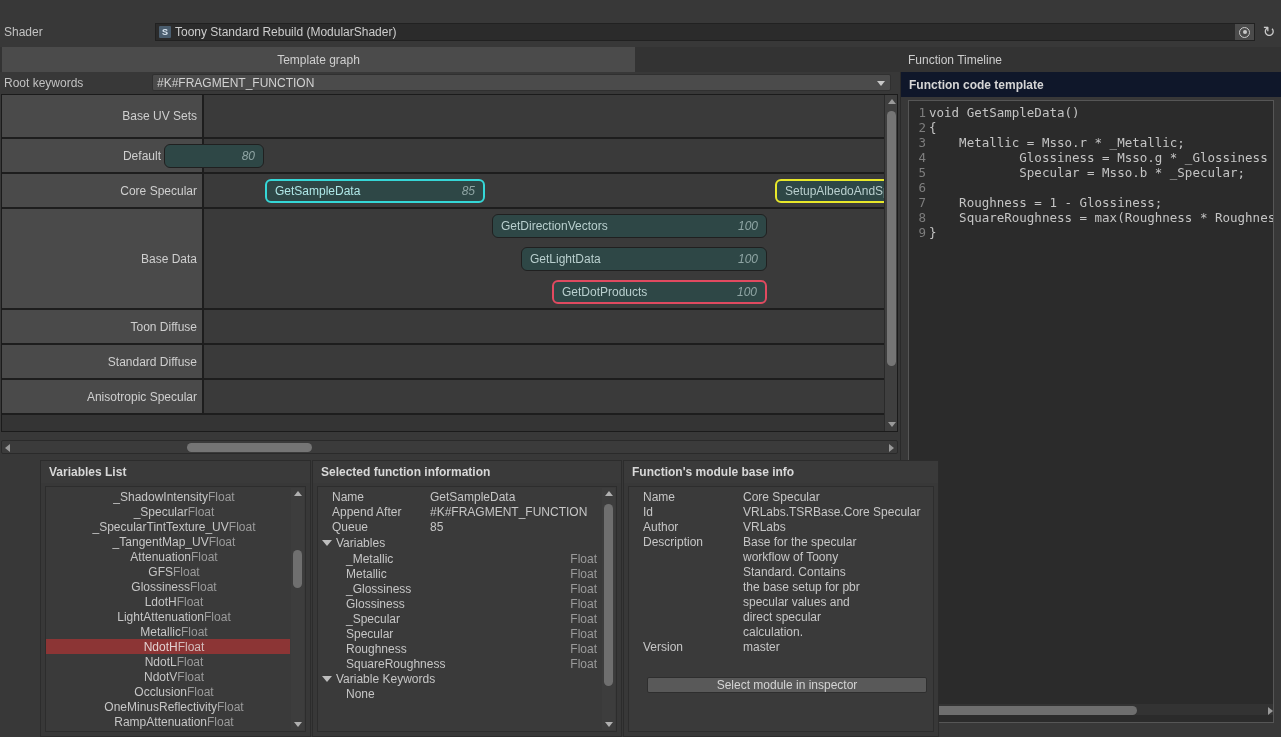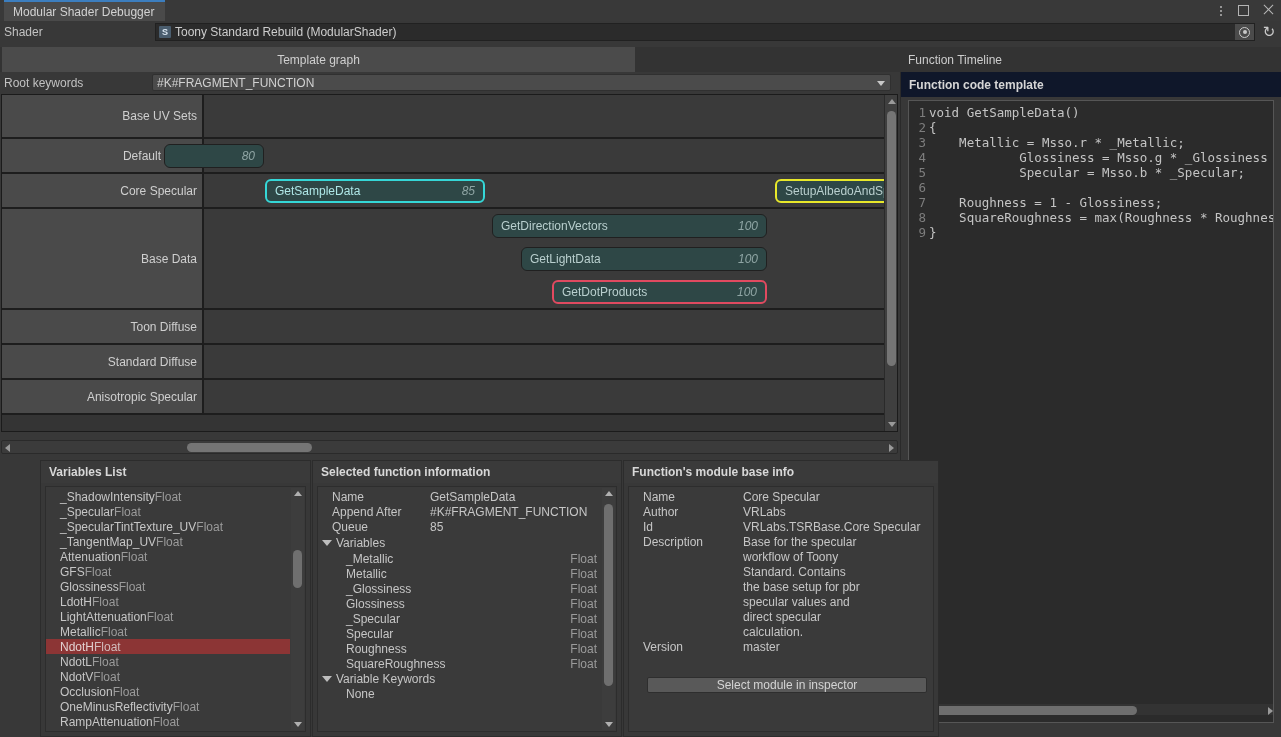--- a/index.html
+++ b/index.html
@@ -205,21 +205,21 @@
     font-size: 12px; font-weight: bold; color: #d8d8d8; background: #3a3a3a;
   }
   .bp-body {
     position: absolute; left: 4px; top: 25px; right: 4px; bottom: 4px;
     background: #3a3a3a; border: 1px solid #2d2d2d; overflow: hidden;
   }
 
   
   .vlist { position: absolute; left: 0; top: 2px; right: 15px; }
   .vitem {
-    display: flex; justify-content: flex-start; align-items: center;
+    display: flex; justify-content: center; align-items: center;
     height: 15px; padding: 0 2px 0 14px; font-size: 12px; color: #c6c6c6;
   }
   .vitem .ty { color: #9b9b9b; }
   .vitem.hl-red { background: #8c3535; color: #e2d0d0; }
   .vitem.hl-red .ty { color: #d3bcbc; }
 
   .panel-vscroll {
     position: absolute; right: 1px; top: 1px; width: 13px; bottom: 1px;
     background: #3d3d3d;
   }
@@ -253,38 +253,20 @@
     background: #595959; border: 1px solid #2e2e2e; border-radius: 2px;
     display: flex; align-items: center; justify-content: center;
     font-size: 12px; color: #d4d4d4;
   }
 </style>
 </head>
 <body>
 
 <div class="root">
 
-  <div class="titlebar">
-    <div class="tab">
-      <span>Modular Shader Debugger</span>
-    </div>
-    <div class="win-btns">
-      <div class="win-btn kebab">
-          <i></i>
-          <i></i>
-          <i></i>
-        </div>
-      <div class="win-btn">
-          <div class="maxbox"></div>
-        </div>
-      <div class="win-btn">
-          <div class="xmark"></div>
-        </div>
-    </div>
-  </div>
 
   <div class="shaderrow">
     <div class="shader-label">Shader</div>
     <div class="shader-field">
       <div class="shader-icon">S</div>
       <div class="shader-text">Toony Standard Rebuild (ModularShader)</div>
       <div class="obj-picker">
         <div class="picker-glyph">
             <i></i>
           </div>
@@ -554,26 +536,26 @@
 
     <div class="bpanel" style="left:583px;width:316px;">
       <div class="bp-title">Function's module base info</div>
       <div class="bp-body">
         <div style="position:absolute;left:0;top:3px;right:6px;">
           <div class="inforow inforow2">
             <div class="k">Name</div>
             <div class="v">Core Specular</div>
           </div>
           <div class="inforow inforow2">
+            <div class="k">Id</div>
+            <div class="v">VRLabs.TSRBase.Core Specular</div>
+          </div>
+          <div class="inforow inforow2">
             <div class="k">Author</div>
             <div class="v">VRLabs</div>
-          </div>
-          <div class="inforow inforow2">
-            <div class="k">Id</div>
-            <div class="v">VRLabs.TSRBase.Core Specular</div>
           </div>
           <div class="inforow inforow2">
             <div class="k">Description</div>
             <div class="v" style="max-width:128px;">Base for the specular workflow of Toony Standard. Contains the base setup for pbr specular values and direct specular calculation.</div>
           </div>
           <div class="inforow inforow2">
             <div class="k">Version</div>
             <div class="v">master</div>
           </div>
         </div>

